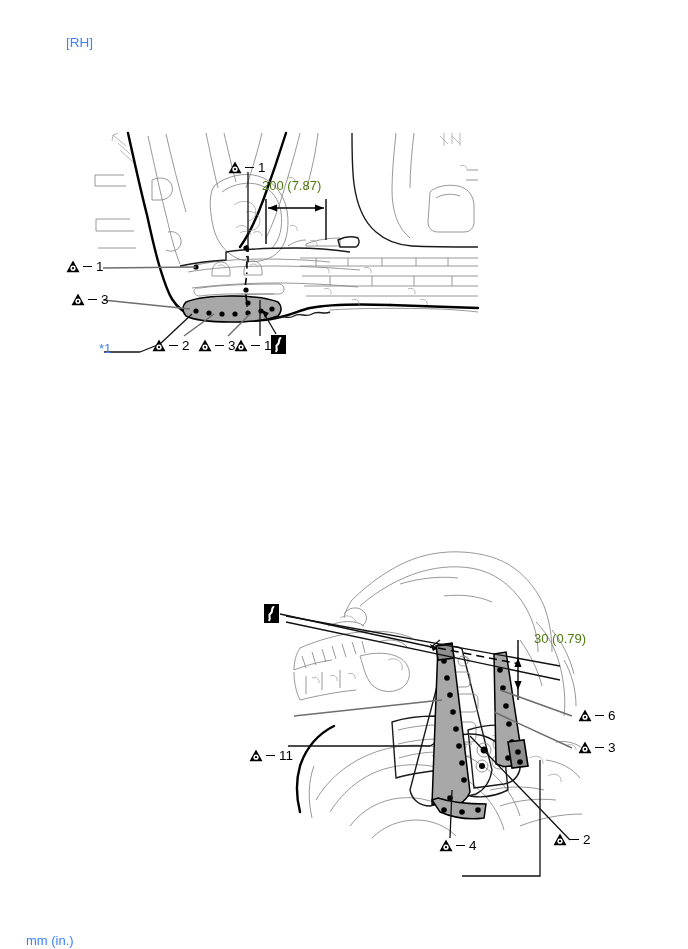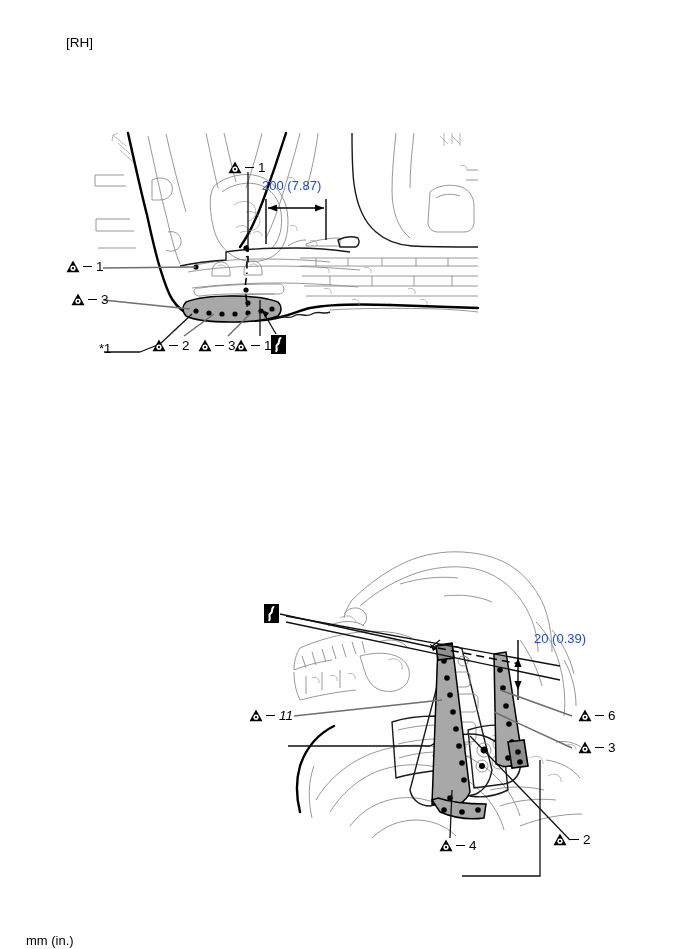--- a/index.html
+++ b/index.html
@@ -16,21 +16,21 @@
     overflow: hidden;
   }
   .page {
     position: absolute;
     inset: 0;
   }
   .txt {
     position: absolute;
     white-space: nowrap;
     font-family: "Liberation Sans", sans-serif;
-    color: #000000;
+    color: #3b82f6;
     line-height: 1;
   }
   .rh-tag {
     left: 66px;
     top: 36px;
     font-size: 13.5px;
   }
   .unit-note {
     left: 26px;
     top: 934px;
@@ -74,21 +74,21 @@
   .part-label {
     position: absolute;
     font-size: 12.6px;
     white-space: nowrap;
     color: #111;
   }
   .dim-label {
     position: absolute;
     font-size: 13px;
     white-space: nowrap;
-    color: #1d4ed8;
+    color: #4d7c0f;
   }
   svg.art {
     position: absolute;
     left: 0;
     top: 0;
     width: 688px;
     height: 949px;
     pointer-events: none;
   }
   .lead {
@@ -516,21 +516,21 @@
 
   <div class="seal-ico" style="left:271px; top:335px;">
     <svg viewBox="0 0 15 19" width="15" height="19">
       <rect x="0" y="0" width="15" height="19" fill="#000"></rect>
       <path d="M9.4 3 C 6.6 5.4, 9.6 7.4, 6.4 9.6 C 3.6 11.6, 7.2 13.4, 5.2 16.2" stroke="#fff" stroke-width="2.1" fill="none" stroke-linecap="round"></path>
     </svg>
   </div>
 
   <div class="dim-label" style="left:262px; top:178px;">200 (7.87)</div>
 
-  <div class="callout" style="left:249px; top:708px;font-style:italic;">
+  <div class="callout" style="left:249px; top:748px;">
     <span class="tri-ico">
       <svg viewBox="0 0 14 13" width="14" height="13">
         <polygon points="7,0.5 13.5,12.3 0.5,12.3" fill="#000"></polygon>
         <circle cx="7" cy="8.2" r="2.6" fill="#fff"></circle>
         <circle cx="7" cy="8.2" r="1.1" fill="#000"></circle>
       </svg>
     </span>
     <span class="dash"></span>
     <span class="num">11</span>
   </div>
@@ -583,19 +583,19 @@
     <span class="num">4</span>
   </div>
 
   <div class="seal-ico" style="left:264px; top:604px;">
     <svg viewBox="0 0 15 19" width="15" height="19">
       <rect x="0" y="0" width="15" height="19" fill="#000"></rect>
       <path d="M9.4 3 C 6.6 5.4, 9.6 7.4, 6.4 9.6 C 3.6 11.6, 7.2 13.4, 5.2 16.2" stroke="#fff" stroke-width="2.1" fill="none" stroke-linecap="round"></path>
     </svg>
   </div>
 
-  <div class="dim-label" style="left:534px; top:631px;">20 (0.39)</div>
+  <div class="dim-label" style="left:534px; top:631px;">30 (0.79)</div>
 
 
 
   <div class="txt unit-note">mm (in.)</div>
 
 </div>
 
 </body></html>

